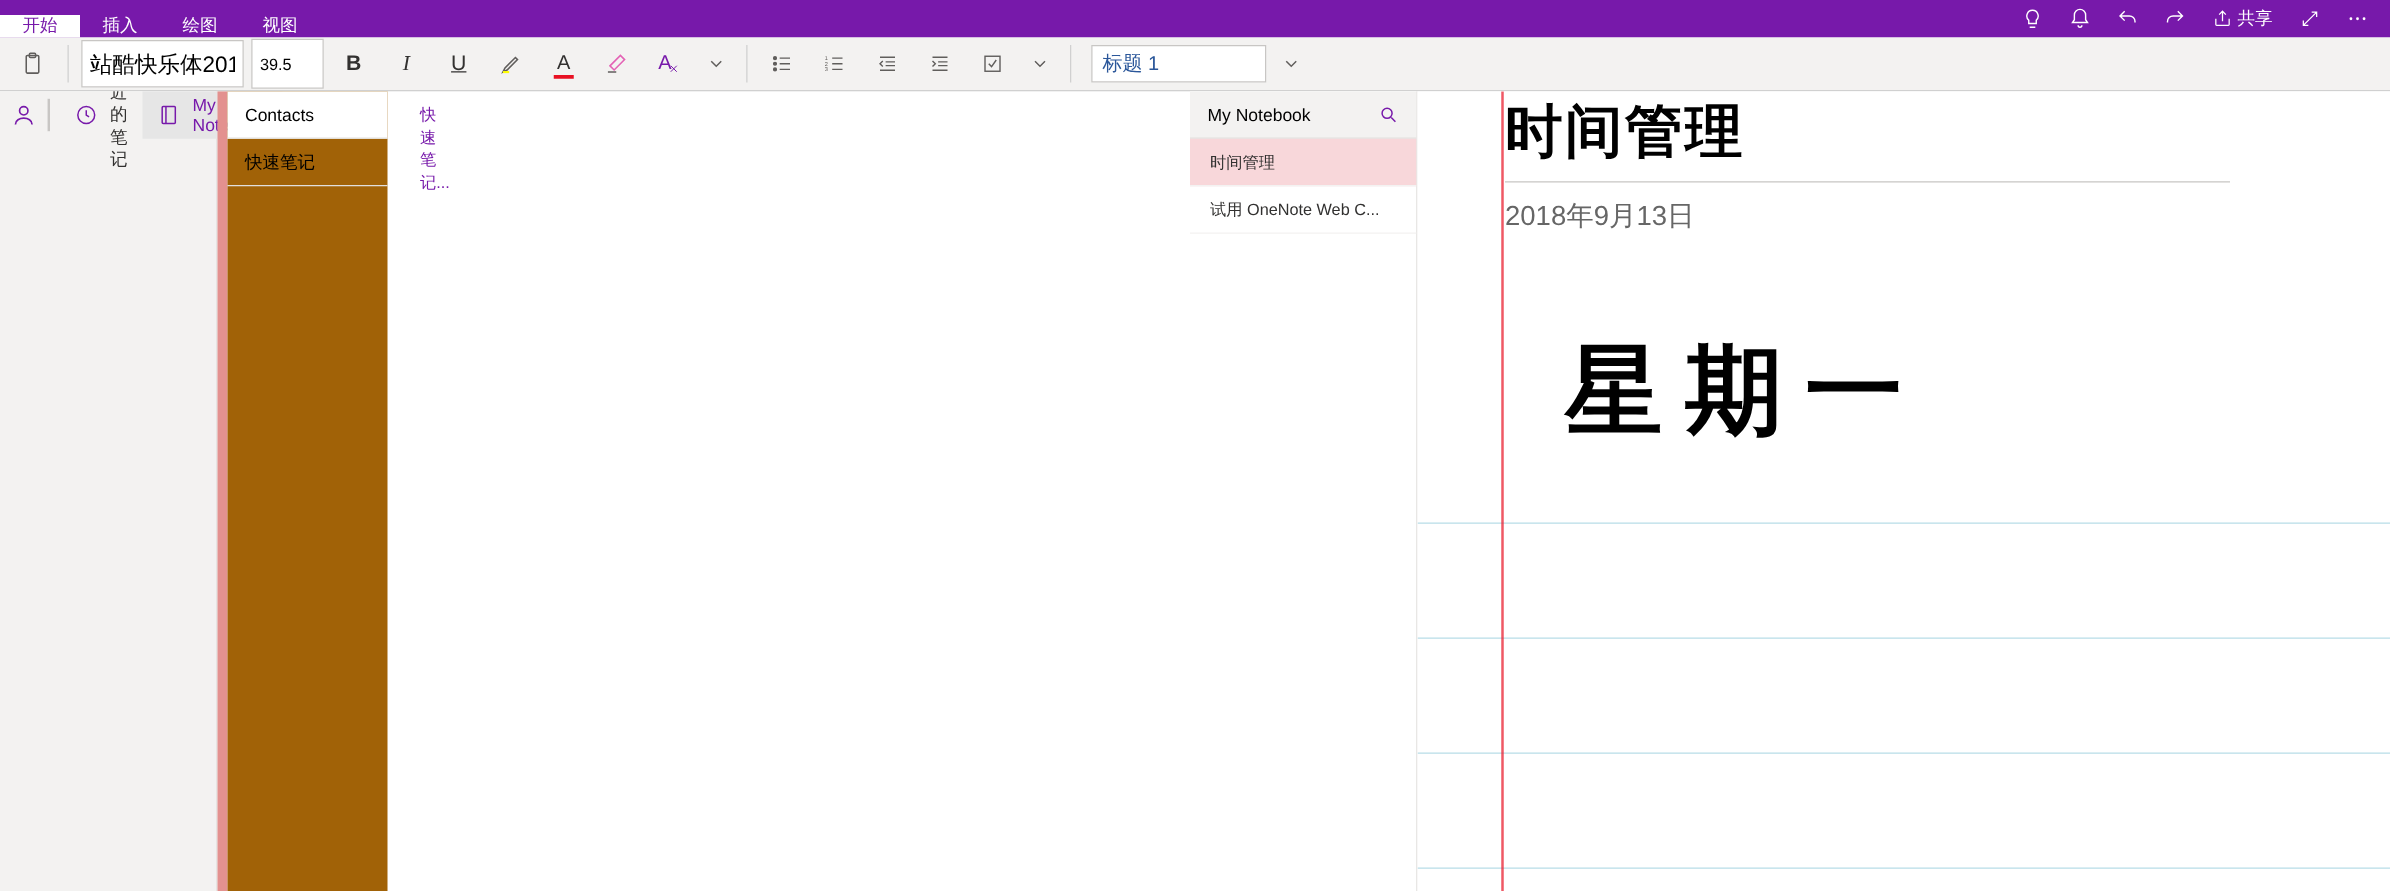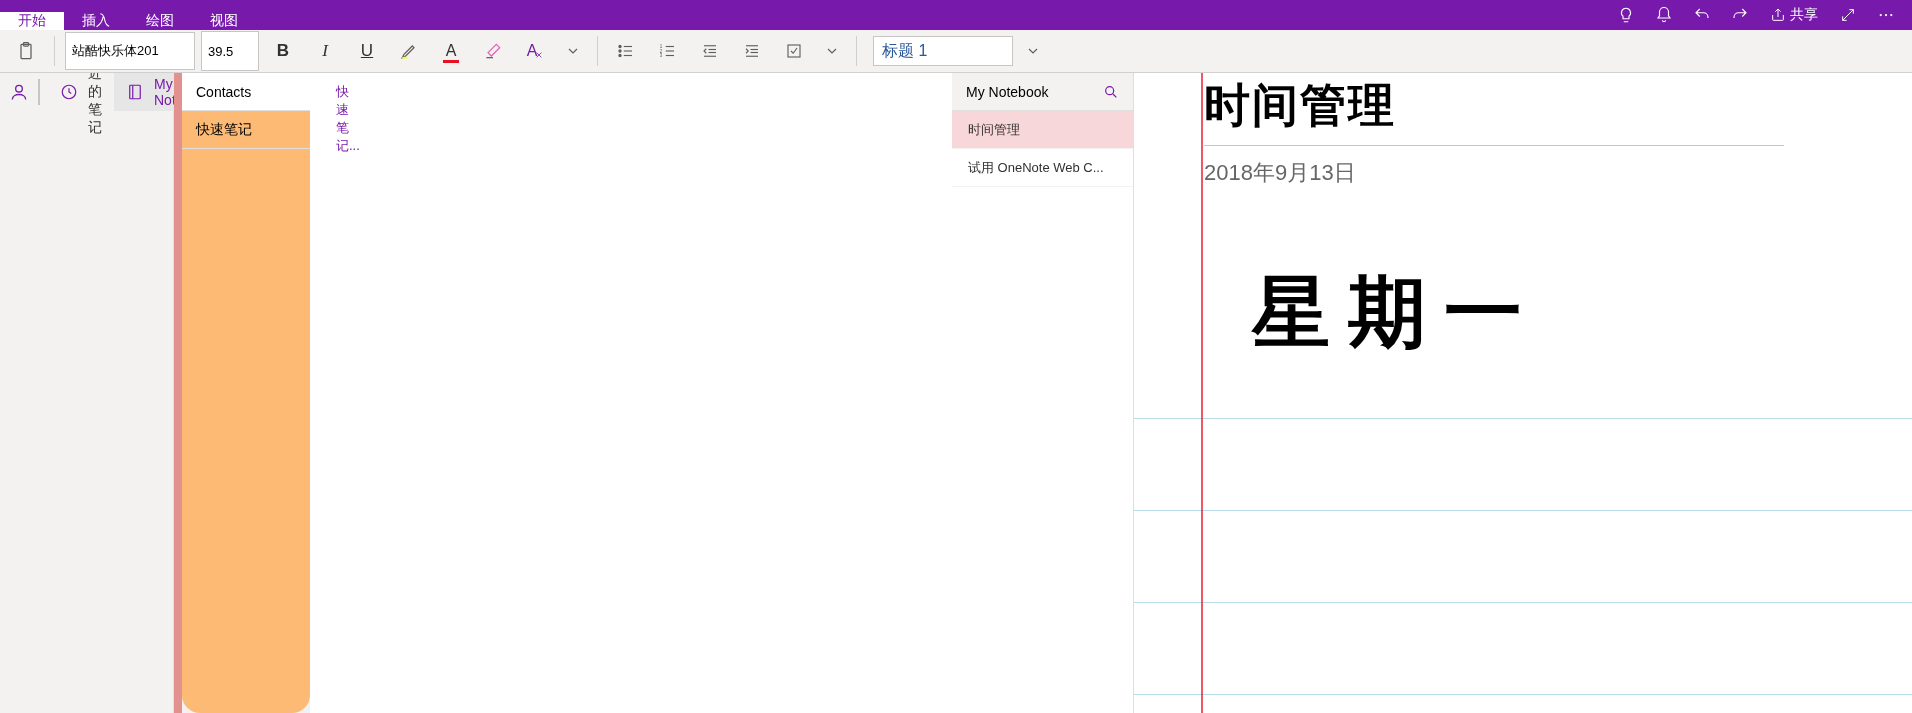--- a/index.html
+++ b/index.html
@@ -12,21 +12,21 @@
 .tab.active { background: #fff; color: #7719AA; }
 .titlebar-spacer { flex: 1; }
 .titlebar-actions { display: flex; align-items: center; gap: 10px; padding: 0 12px; }
 .titlebar-actions .ticon { width: 28px; height: 30px; display: flex; align-items: center; justify-content: center; cursor: pointer; }
 .share-btn { display: flex; align-items: center; gap: 4px; font-size: 14px; padding: 0 6px; cursor: pointer; }
 
 
 .ribbon { height: 43px; background: #F3F2F1; border-bottom: 1px solid #D0D0D0; display: flex; align-items: center; padding: 0 8px; gap: 6px; }
 .ribbon .rbtn { width: 36px; height: 36px; display: flex; align-items: center; justify-content: center; cursor: pointer; border-radius: 2px; }
 .ribbon .sep { width: 1px; height: 30px; background: #D0D0D0; margin: 0 4px; }
-.font-name { width: 130px; height: 38px; border: 1px solid #C8C6C4; background: #fff; font-size: 13px; padding: 10px 6px; outline: none; }
+.font-name { width: 130px; height: 38px; border: 1px solid #C8C6C4; background: #fff; font-size: 18px; padding: 10px 6px; outline: none; }
 .font-size { width: 58px; height: 40px; border: 1px solid #C8C6C4; background: #fff; font-size: 13px; padding: 11px 6px; outline: none; }
 .style-box { width: 140px; height: 30px; border: 1px solid #C8C6C4; background: #fff; display: flex; align-items: center; padding: 0 8px; font-size: 16px; color: #2B579A; margin-left: 6px; }
 .dropdown-arrow { width: 28px; height: 30px; display: flex; align-items: center; justify-content: center; cursor: pointer; }
 
 
 .main { flex: 1; display: flex; overflow: hidden; }
 
 
 .navpane { width: 174px; background: #F3F2F1; border-right: 1px solid #E1DFDD; display: flex; flex-direction: row; }
 .navpane-header { height: 38px; display: flex; align-items: center; padding: 0 8px; gap: 8px; }
@@ -36,21 +36,21 @@
 .nav-item.active { background: #E6E6E6; color: #7719AA; font-weight: 400; }
 .nav-item .navicon { width: 18px; height: 18px; display: flex; align-items: center; justify-content: center; flex-shrink: 0; }
 .more-nb { padding: 10px 0 0 44px; font-size: 13px; color: #7719AA; cursor: pointer; }
 
 
 .sections { width: 128px; background: #F3F2F1; display: flex; flex-direction: column; }
 .section-tab { height: 38px; display: flex; align-items: center; padding: 0 14px; font-size: 14px; cursor: pointer; position: relative; border-bottom: 1px solid #E1DFDD; }
 .section-tab.active { background: #FFFFFF; }
 .section-strip { width: 8px; background: #E3918F; }
 .sections-wrap { display: flex; flex: 1; }
-.sections-list { flex: 1; background: #fdba74; border-radius: 18px; }
+.sections-list { flex: 1; background: #a16207; }
 
 
 .pages { width: 182px; background: #fff; border-right: 1px solid #E1DFDD; display: flex; flex-direction: column; }
 .pages-header { height: 38px; display: flex; align-items: center; justify-content: space-between; padding: 0 14px; font-size: 14px; border-bottom: 1px solid #E1DFDD; background: #F3F2F1; }
 .page-item { height: 38px; display: flex; align-items: center; padding: 0 16px; font-size: 13px; cursor: pointer; color: #323130; white-space: nowrap; overflow: hidden; text-overflow: ellipsis; border-bottom: 1px solid #F3F2F1; }
 .page-item.active { background: #F8D7DA; }
 
 
 .canvas { flex: 1; background: #fff; position: relative; overflow: hidden; }
 .page-body { position: relative; padding: 0 0 0 70px; height: 100%; }

